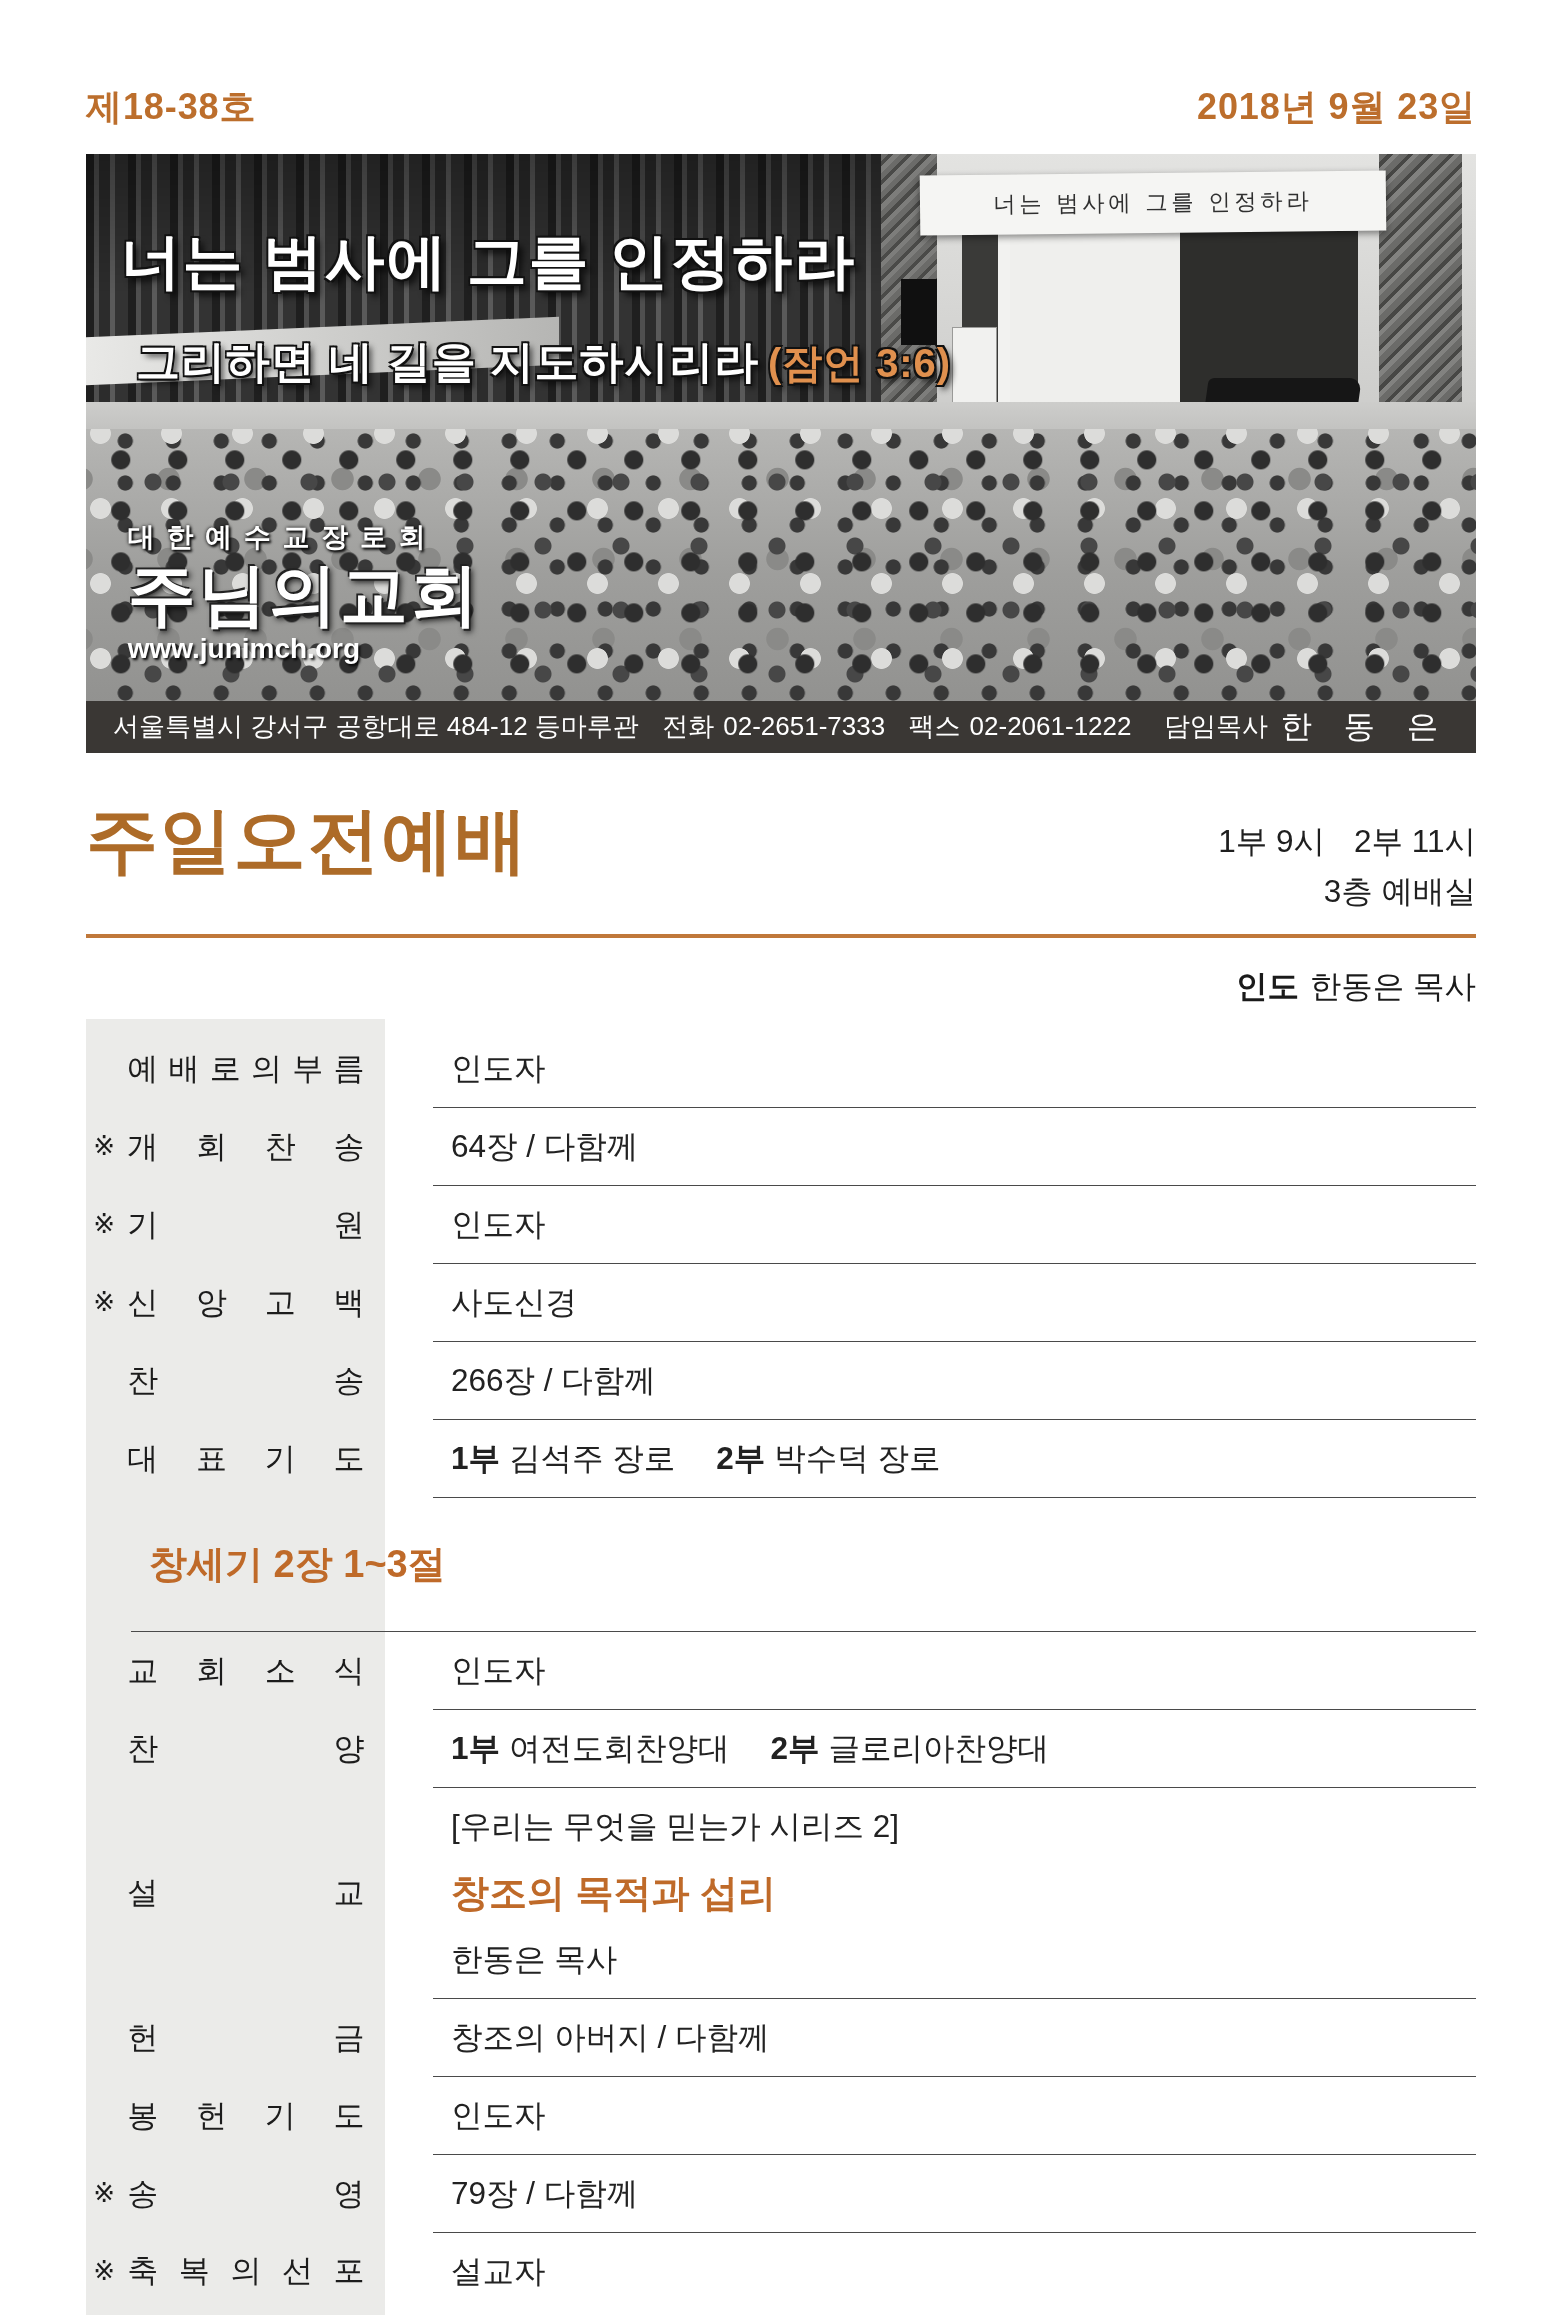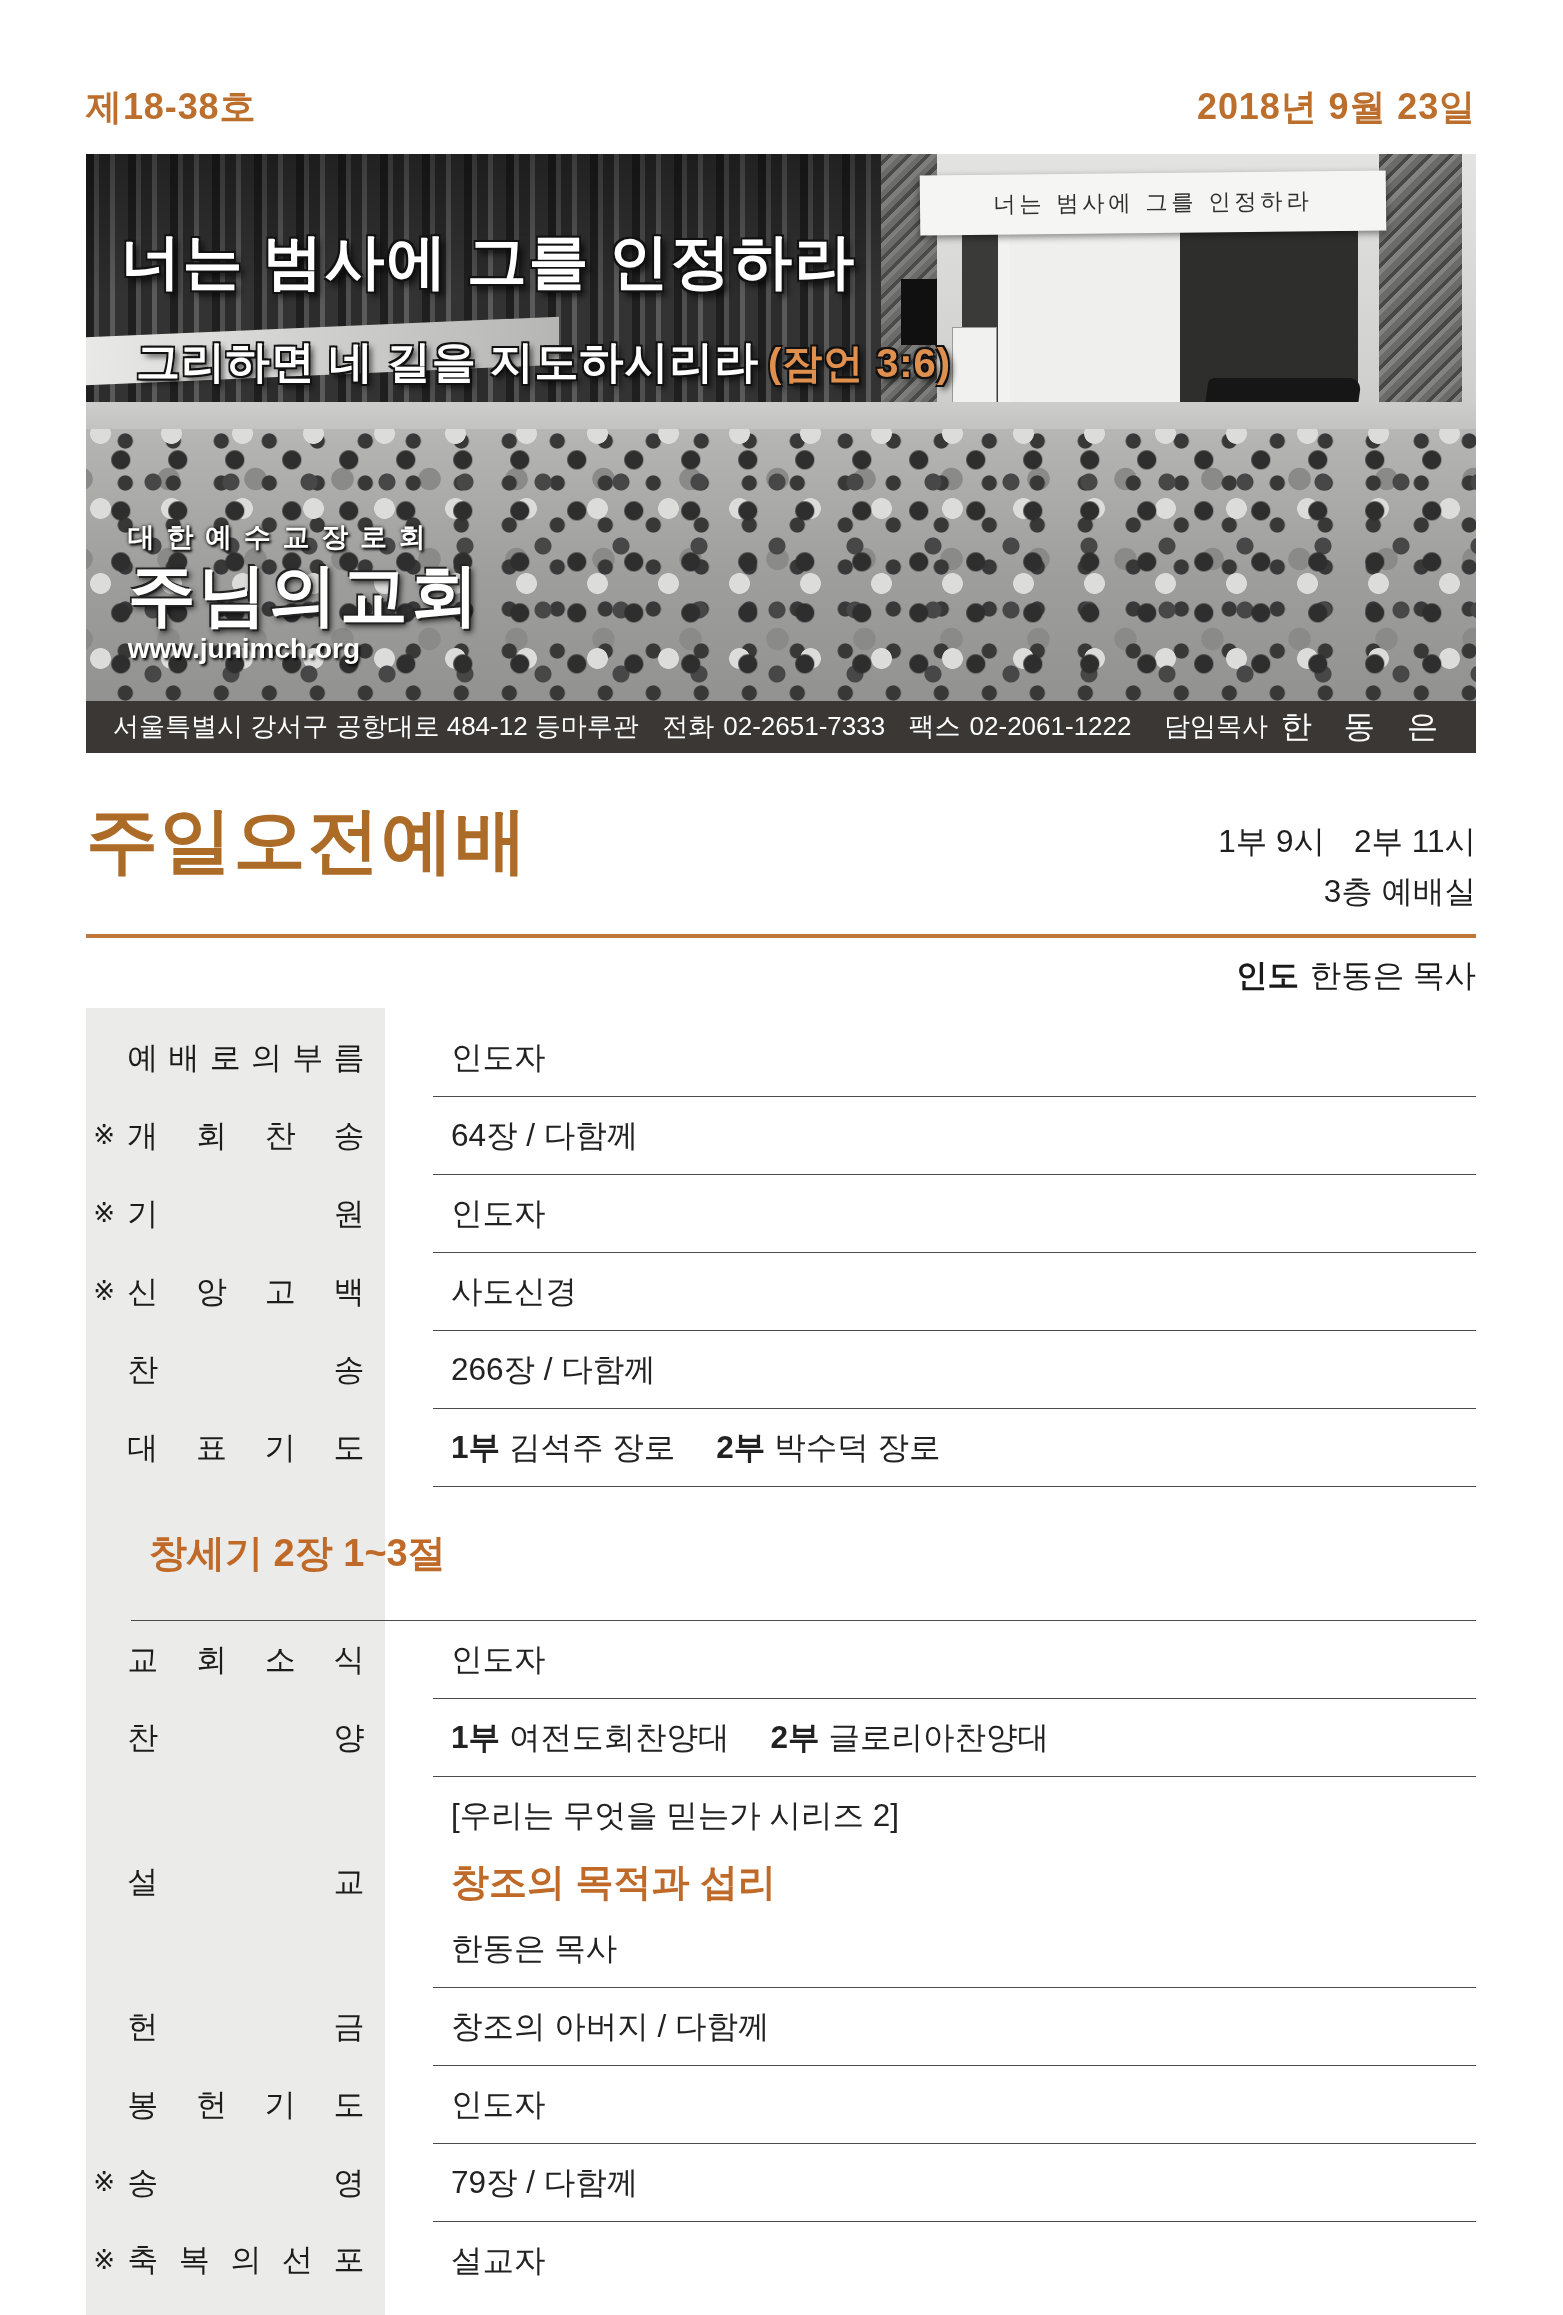--- a/index.html
+++ b/index.html
@@ -66,21 +66,21 @@
   .addr-bar .lab{margin-right:9px;}
   .addr-bar .pastor{font-family:"DejaVu Serif","Liberation Serif",serif; font-size:31.5px; letter-spacing:10.8px; margin-left:3.6px;}
   .addr-bar .spacer{flex:1;}
   
   .service-head{display:flex; justify-content:space-between; align-items:flex-start; margin-top:47px;}
   .service-title{margin:0; font-family:"DejaVu Serif","Liberation Serif",serif;
     font-size:72px; font-weight:bold; color:#ad6b28; letter-spacing:1.8px; line-height:1.1;}
   .svc-right{text-align:right; font-size:31.5px; color:#1f1f1f; line-height:1.6; margin-top:16px;}
   .svc-right .gap{margin-left:29px;}
   .accent-rule{border:none; height:3.6px; background:#c0783a; margin:18px 0 0 0;}
-  .leader-line{margin-top:17px; text-align:right; font-size:31.5px; color:#1a1a1a;}
+  .leader-line{margin-top:28px; text-align:right; font-size:31.5px; color:#1a1a1a;}
   .leader-line b{margin-right:10.8px;}
   
   .order{position:relative; margin-top:21.6px;}
   .gray-col{position:absolute; left:0; top:-10.8px; bottom:-43px; width:299px; background:#ebebe9;}
   .o-row{position:relative; display:flex; align-items:stretch;}
   .o-label{width:302px; box-sizing:border-box; display:flex; align-items:center;
     padding:0 23.4px 0 7.2px; font-size:31px; color:#1c1c1c;}
   .o-label .star{width:34px; font-size:26px; flex:none;}
   .o-label .ltext{flex:1; text-align:justify; text-align-last:justify;}
   .o-content{flex:1; margin-left:45px; padding:18px 0 17px 18px; font-size:31.5px; color:#222;

